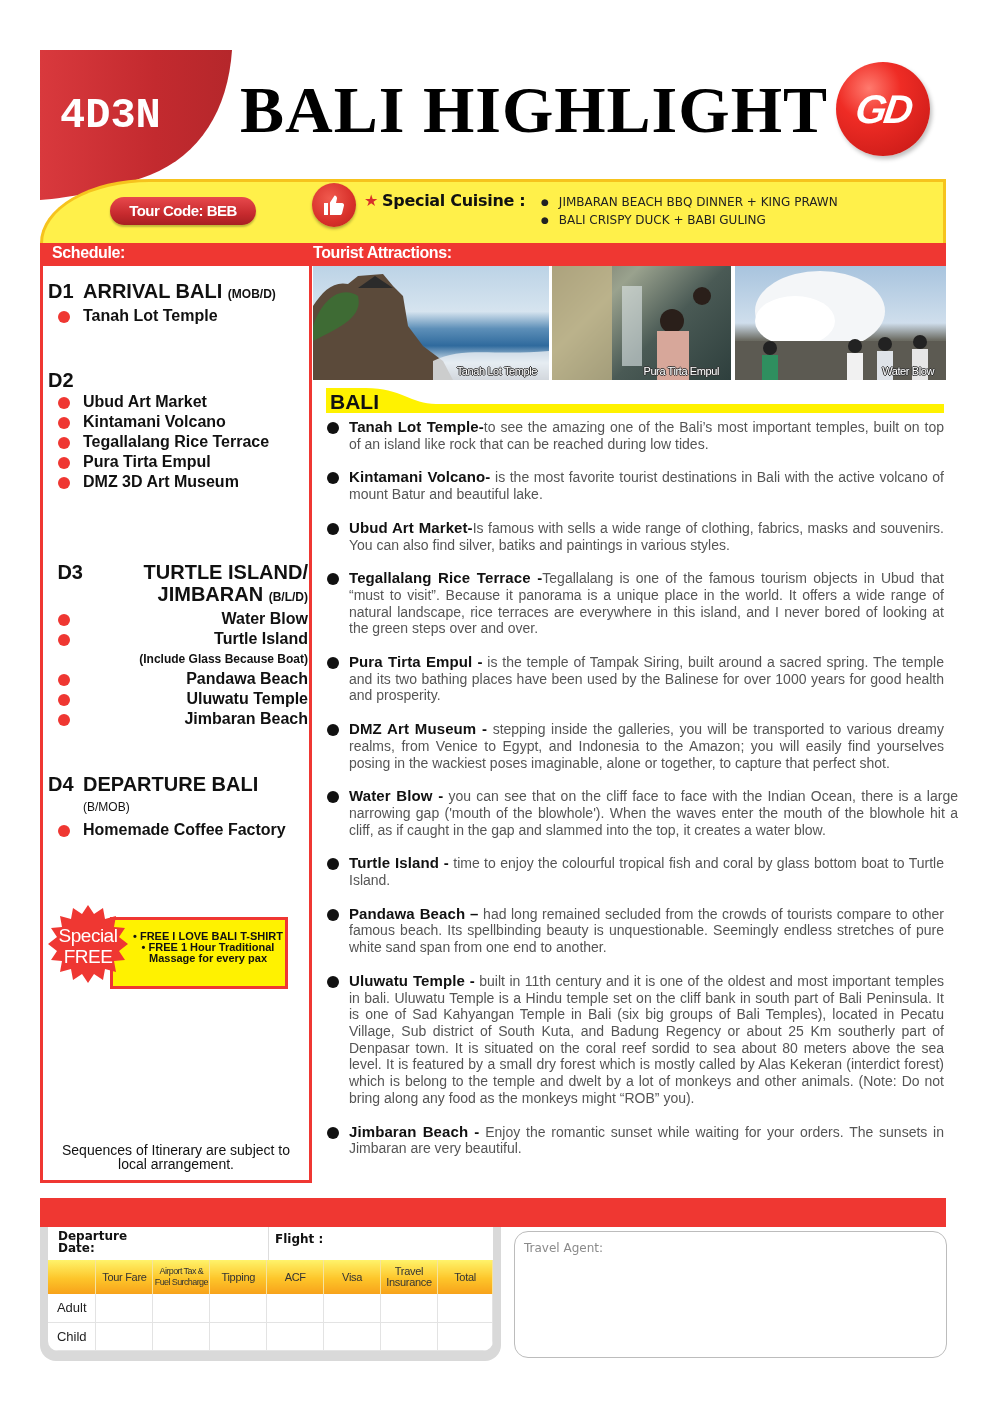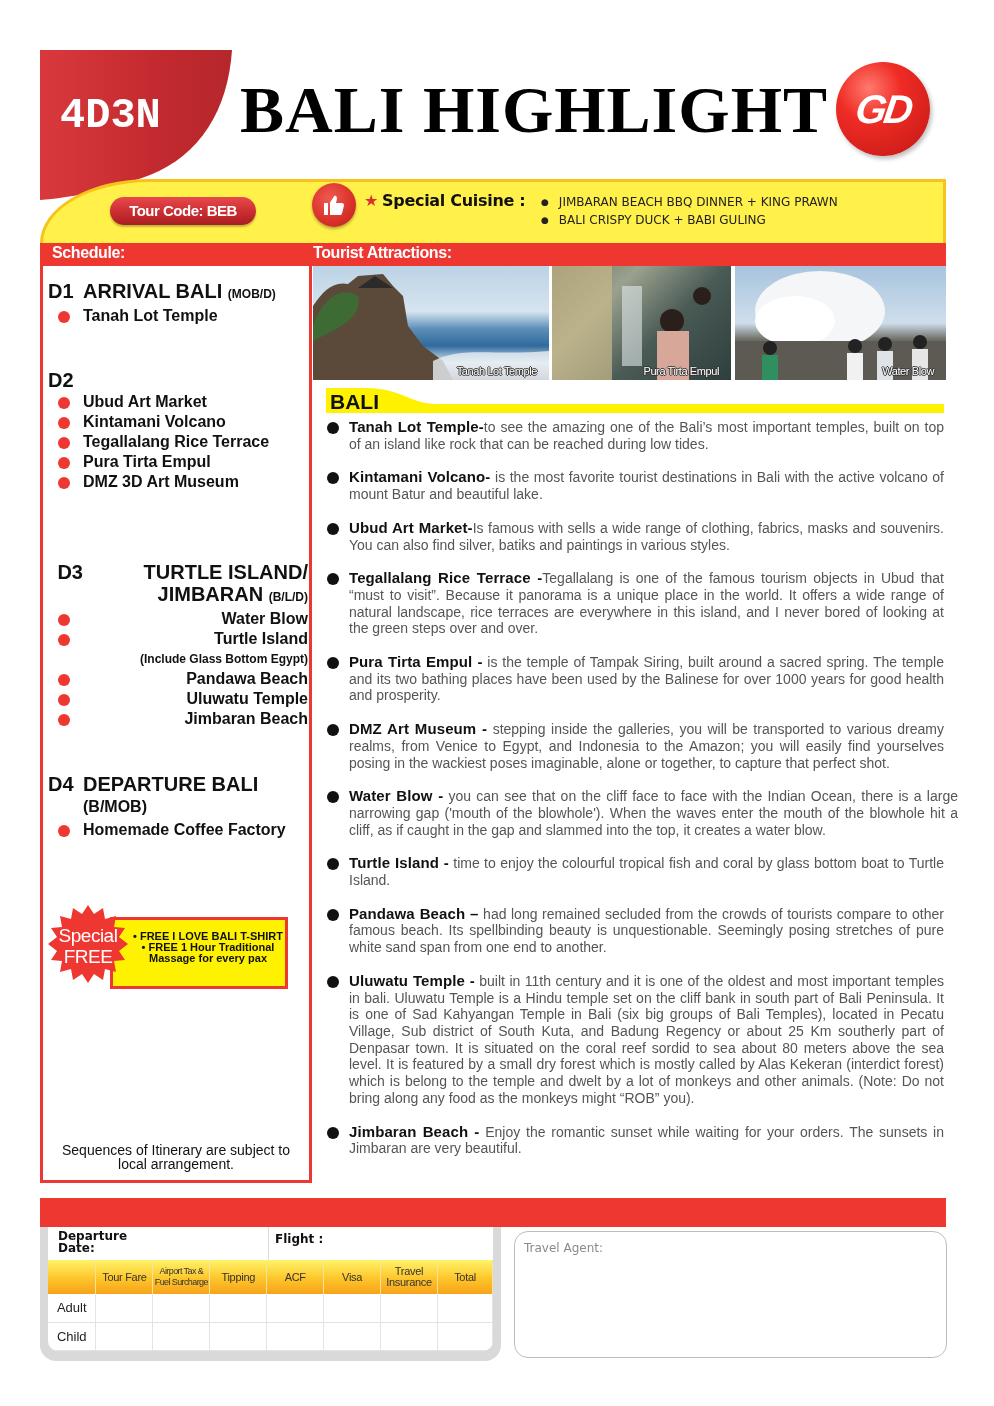--- a/index.html
+++ b/index.html
@@ -79,21 +79,21 @@
     .day-head { display: flex; font-weight: bold; font-size: 20px; line-height: 22px; color: #111; }
     .day-num { width: 35px; flex: none; }
     .day-title { width: 225px; }
     .meal { font-size: 12px; font-weight: bold; }
     .day-items { list-style: none; margin-top: 1px; }
     .day-items li { position: relative; padding-left: 35px; font-size: 16px; font-weight: bold; line-height: 20px; color: #111; }
     .day-items li .dot {
       position: absolute; left: 10px; top: 5px; width: 12px; height: 12px; border-radius: 50%; background: #ef3732;
     }
     .day-items li.note { font-size: 12px; line-height: 20px; }
-    .meal-line { padding-left: 35px; font-size: 16px; font-weight: bold; line-height: 24px; }
+    .meal-line { padding-left: 35px; font-size: 12px; font-weight: normal; line-height: 24px; }
 
     .special-free {
       position: absolute; left: 48px; top: 905px; width: 240px; height: 95px;
     }
     .free-box {
       position: absolute; left: 62px; top: 12px; width: 178px; height: 72px; background: #fff200;
       border: 3px solid #ef3732;
     }
     .free-list {
       position: absolute; left: 80px; top: 26px; list-style: none; font-size: 11px; font-weight: bold;
@@ -222,21 +222,21 @@
 </div>
 
 <div class="day" style="top:561px;text-align:right;">
   <div class="day-head">
     <span class="day-num">D3</span>
     <span class="day-title"><span>TURTLE ISLAND/</span><br><span>JIMBARAN</span> <span class="meal">(B/L/D)</span></span>
   </div>
   <ul class="day-items">
     <li><span class="dot"></span><span>Water Blow</span></li>
     <li><span class="dot"></span><span>Turtle Island</span></li>
-    <li class="note">(Include Glass Bottom Egypt)</li>
+    <li class="note">(Include Glass Because Boat)</li>
     <li><span class="dot"></span><span>Pandawa Beach</span></li>
     <li><span class="dot"></span><span>Uluwatu Temple</span></li>
     <li><span class="dot"></span><span>Jimbaran Beach</span></li>
   </ul>
 </div>
 
 <div class="day" style="top:773px;">
   <div class="day-head">
     <span class="day-num">D4</span>
     <span class="day-title">DEPARTURE BALI</span>
@@ -312,21 +312,21 @@
 
 <ul class="attr-list">
   <li class="attr" style="margin-bottom:17px;"><span class="bullet"></span><span class="attr-name">Tanah Lot Temple-</span><span>to see the amazing one of the Bali’s most important temples, built on top of an island like rock that can be reached during low tides.</span></li>
   <li class="attr" style="margin-bottom:17px;"><span class="bullet"></span><span class="attr-name">Kintamani Volcano-</span><span> is the most favorite tourist destinations in Bali with the active volcano of mount Batur and beautiful lake.</span></li>
   <li class="attr" style="margin-bottom:17px;"><span class="bullet"></span><span class="attr-name">Ubud Art Market-</span><span>Is famous with sells a wide range of clothing, fabrics, masks and souvenirs. You can also find silver, batiks and paintings in various styles.</span></li>
   <li class="attr" style="margin-bottom:17px;"><span class="bullet"></span><span class="attr-name">Tegallalang Rice Terrace -</span><span>Tegallalang is one of the famous tourism objects in Ubud that “must to visit”. Because it panorama is a unique place in the world. It offers a wide range of natural landscape, rice terraces are everywhere in this island, and I never bored of looking at the green steps over and over.</span></li>
   <li class="attr" style="margin-bottom:17px;"><span class="bullet"></span><span class="attr-name">Pura Tirta Empul -</span><span> is the temple of Tampak Siring, built around a sacred spring. The temple and its two bathing places have been used by the Balinese for over 1000 years for good health and prosperity.</span></li>
   <li class="attr" style="margin-bottom:17px;"><span class="bullet"></span><span class="attr-name">DMZ Art Museum -</span><span> stepping inside the galleries, you will be transported to various dreamy realms, from Venice to Egypt, and Indonesia to the Amazon; you will easily find yourselves posing in the wackiest poses imaginable, alone or together, to capture that perfect shot.</span></li>
   <li class="attr" style="margin-bottom:17px; margin-right:-14px;"><span class="bullet"></span><span class="attr-name">Water Blow -</span><span> you can see that on the cliff face to face with the Indian Ocean, there is a large narrowing gap ('mouth of the blowhole'). When the waves enter the mouth of the blowhole hit a cliff, as if caught in the gap and slammed into the top, it creates a water blow.</span></li>
   <li class="attr" style="margin-bottom:17px;"><span class="bullet"></span><span class="attr-name">Turtle Island -</span><span> time to enjoy the colourful tropical fish and coral by glass bottom boat to Turtle Island.</span></li>
-  <li class="attr" style="margin-bottom:17px;"><span class="bullet"></span><span class="attr-name">Pandawa Beach –</span><span> had long remained secluded from the crowds of tourists compare to other famous beach. Its spellbinding beauty is unquestionable. Seemingly posing stretches of pure white sand span from one end to another.</span></li>
+  <li class="attr" style="margin-bottom:17px;"><span class="bullet"></span><span class="attr-name">Pandawa Beach –</span><span> had long remained secluded from the crowds of tourists compare to other famous beach. Its spellbinding beauty is unquestionable. Seemingly endless stretches of pure white sand span from one end to another.</span></li>
   <li class="attr" style="margin-bottom:17px;"><span class="bullet"></span><span class="attr-name">Uluwatu Temple -</span><span> built in 11th century and it is one of the oldest and most important temples in bali. Uluwatu Temple is a Hindu temple set on the cliff bank in south part of Bali Peninsula. It is one of Sad Kahyangan Temple in Bali (six big groups of Bali Temples), located in Pecatu Village, Sub district of South Kuta, and Badung Regency or about 25 Km southerly part of Denpasar town. It is situated on the coral reef sordid to sea about 80 meters above the sea level. It is featured by a small dry forest which is mostly called by Alas Kekeran (interdict forest) which is belong to the temple and dwelt by a lot of monkeys and other animals. (Note: Do not bring along any food as the monkeys might “ROB” you).</span></li>
   <li class="attr"><span class="bullet"></span><span class="attr-name">Jimbaran Beach -</span><span> Enjoy the romantic sunset while waiting for your orders. The sunsets in Jimbaran are very beautiful.</span></li>
 </ul>
 
 <div class="footer-bar"></div>
 <div class="price-panel"></div>
 <div class="price-inner">
   <div class="dep-label">Departure Date:</div>
   <div class="dep-divider"></div>
   <div class="flight-label">Flight :</div>

